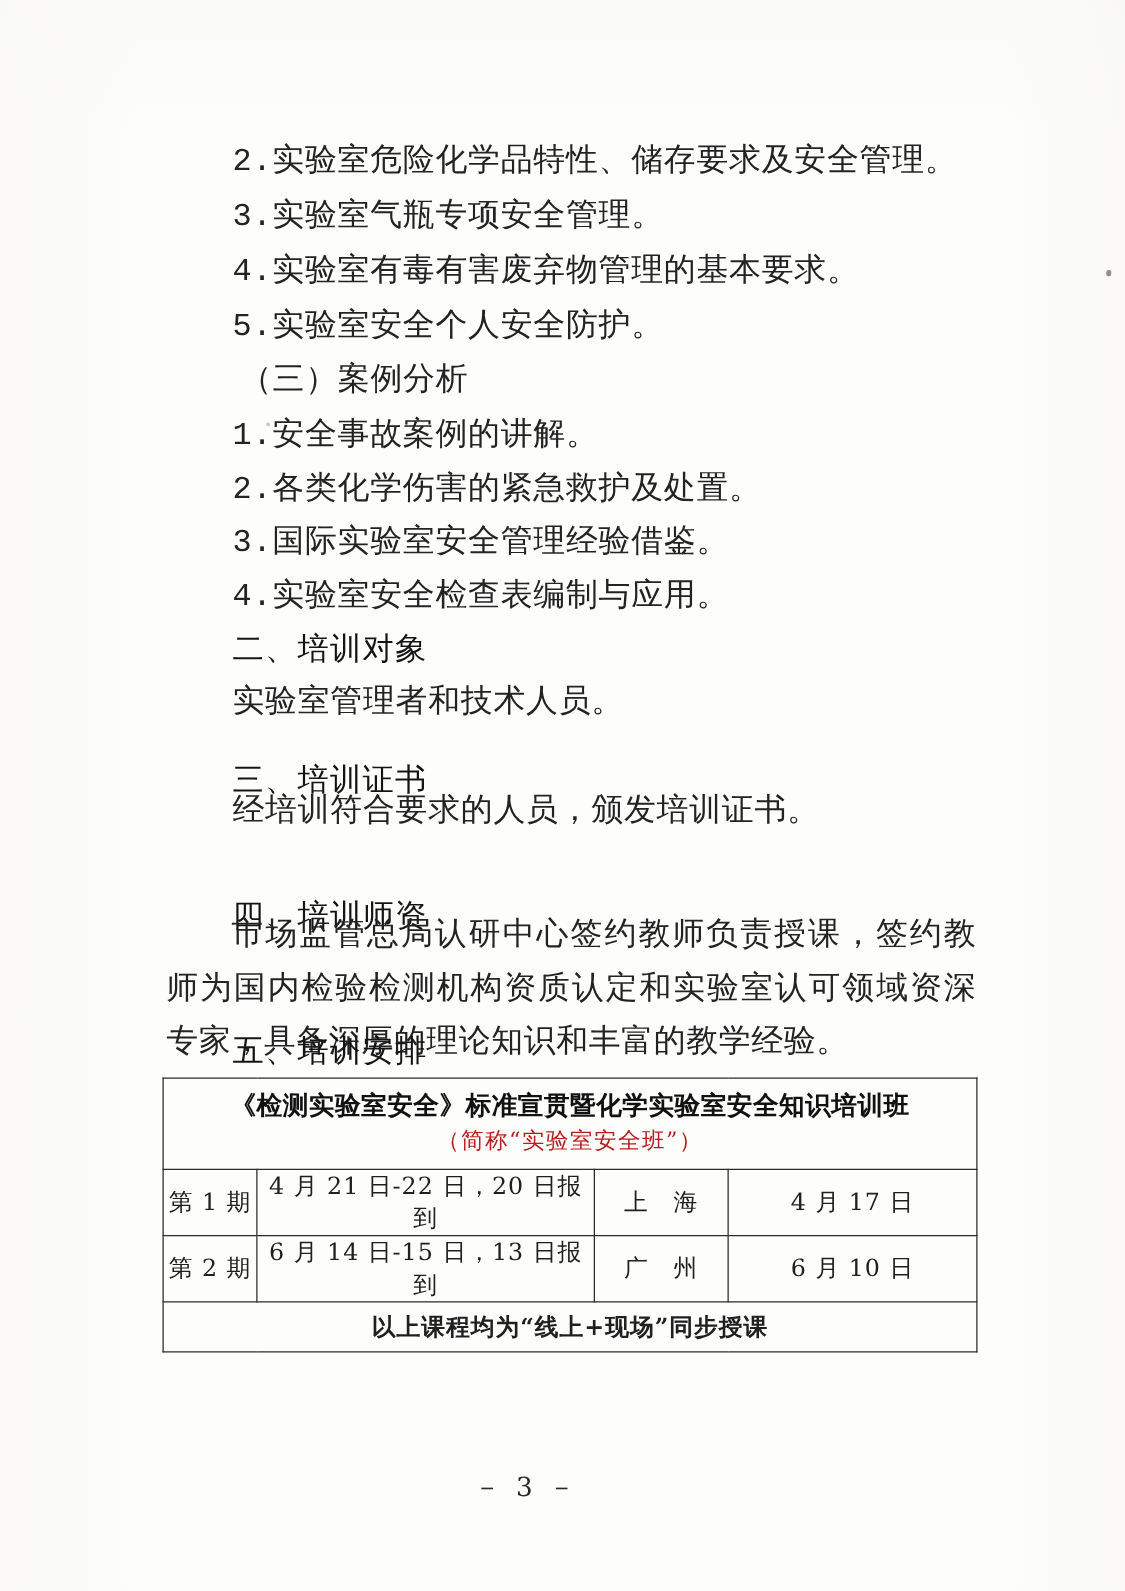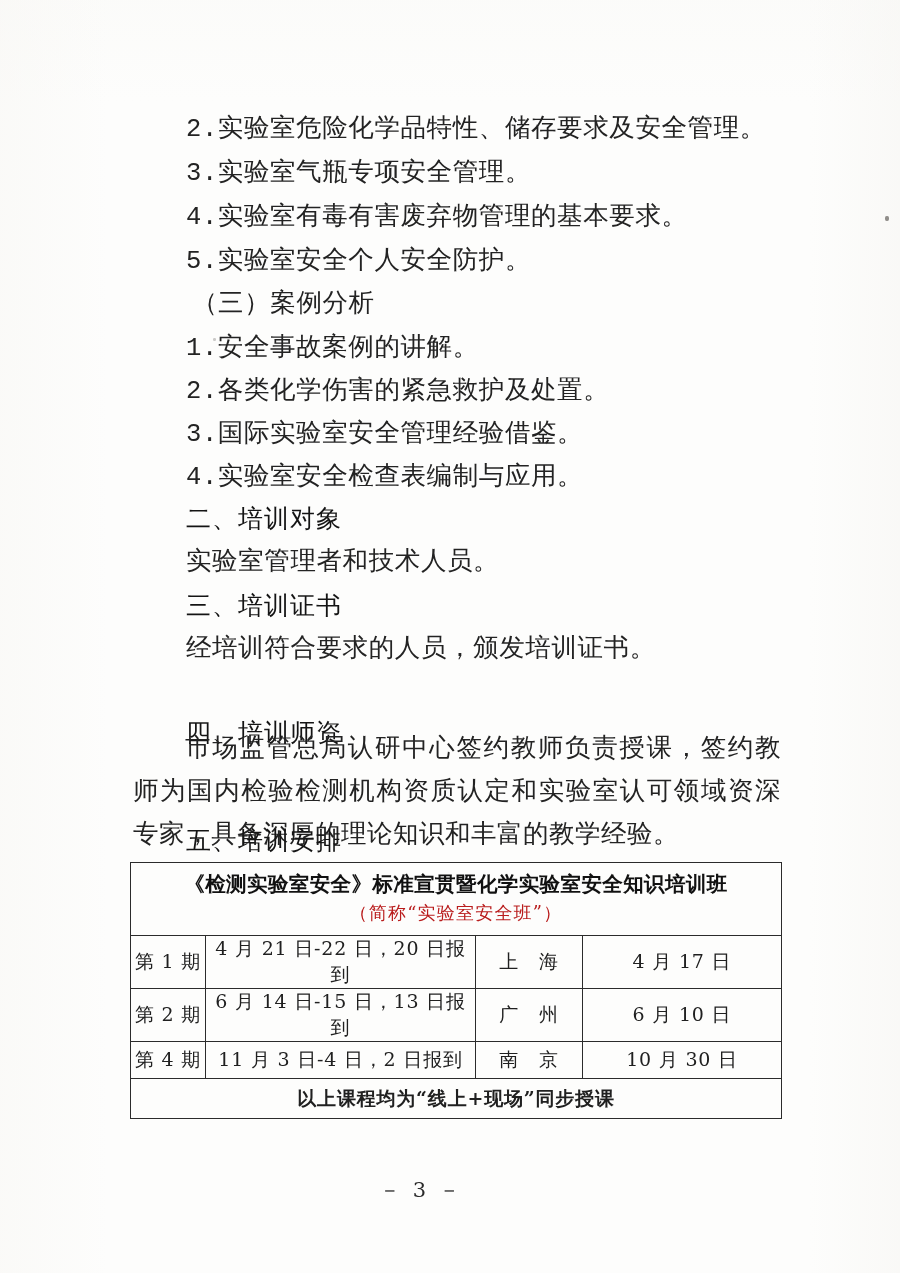--- a/index.html
+++ b/index.html
@@ -181,21 +181,21 @@
     <div class="line" style="top:249px;">5.实验室安全个人安全防护。</div>
     <div class="line indent" style="top:292px; left:192px;">（三）案例分析</div>
     <div class="line" style="top:336px;">1.安全事故案例的讲解。</div>
     <div class="line" style="top:379px;">2.各类化学伤害的紧急救护及处置。</div>
     <div class="line" style="top:422px;">3.国际实验室安全管理经验借鉴。</div>
     <div class="line" style="top:465px;">4.实验室安全检查表编制与应用。</div>
 
     <div class="heading" style="top:506px;">二、培训对象</div>
     <div class="line" style="top:550px;">实验室管理者和技术人员。</div>
 
-    <div class="heading" style="top:593px;text-align:center;">三、培训证书</div>
+    <div class="heading" style="top:611px;text-align:center;">三、培训证书</div>
     <div class="line" style="top:637px;">经培训符合要求的人员，颁发培训证书。</div>
 
     <div class="heading" style="top:720px;">四、培训师资</div>
     <div class="para" style="top:726px; text-indent:52px;">市场监管总局认研中心签约教师负责授课，签约教师为国内检验检测机构资质认定和实验室认可领域资深专家，具备深厚的理论知识和丰富的教学经验。</div>
 
     <div class="heading" style="top:828px;">五、培训安排</div>
 
     <table class="sched-table">
       <colgroup>
         <col style="width:75px;">
@@ -215,26 +215,20 @@
           <td>4 月 21 日-22 日，20 日报到</td>
           <td class="wide-sp">上　海</td>
           <td>4 月 17 日</td>
         </tr>
         <tr class="data-row">
           <td>第 2 期</td>
           <td>6 月 14 日-15 日，13 日报到</td>
           <td class="wide-sp">广　州</td>
           <td>6 月 10 日</td>
         </tr>
-        <tr class="data-row">
-          <td>第 4 期</td>
-          <td>11 月 3 日-4 日，2 日报到</td>
-          <td class="wide-sp">南　京</td>
-          <td>10 月 30 日</td>
-        </tr>
         <tr>
           <td class="note-cell" colspan="4">以上课程均为“线上+现场”同步授课</td>
         </tr>
       </tbody>
     </table>
 
     <div class="page-number">－ 3 －</div>
 
   </div>
 </div>

